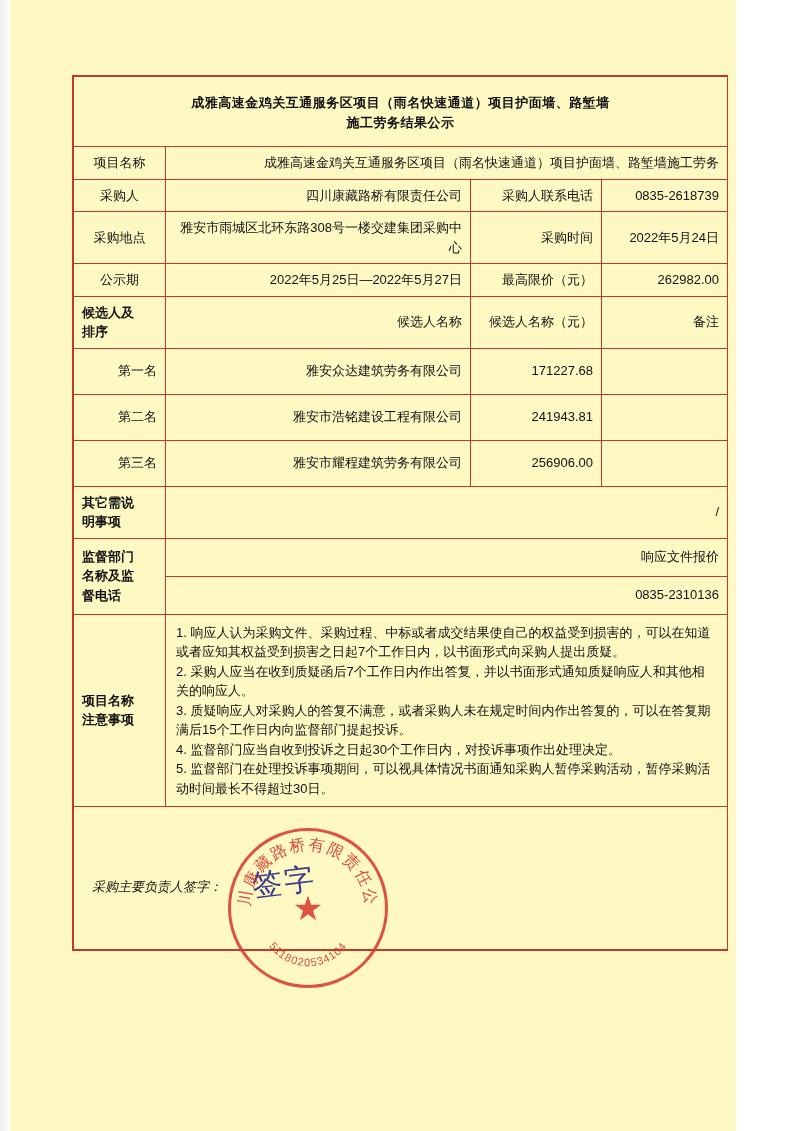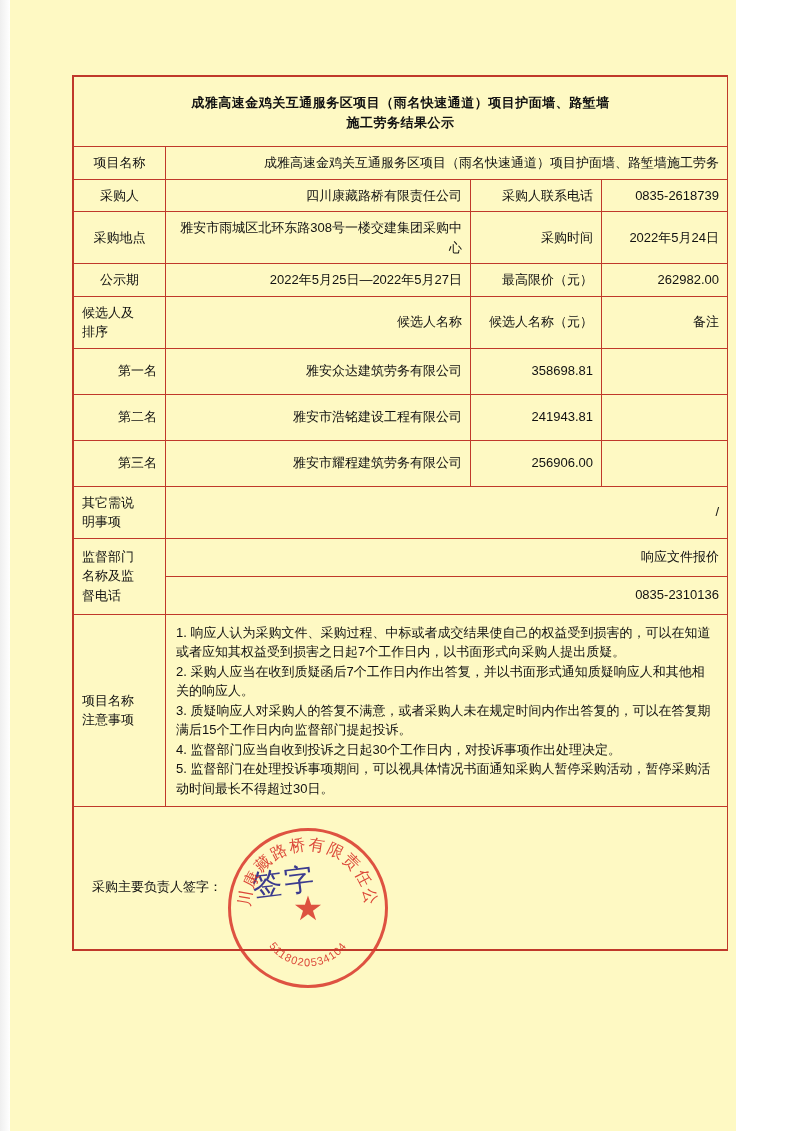--- a/index.html
+++ b/index.html
@@ -54,20 +54,21 @@
   .lbl {
     text-align: center;
     white-space: normal;
     font-size: 13px;
     margin-top: 20px;
   }
   .lbl-left {
     text-align: left;
     padding-left: 8px !important;
     font-size: 13px;
+    font-weight: bold;
   }
   .ctr { text-align: right; }
   .left { text-align: right; }
   .val { font-size: 13px; }
   .notes {
     text-align: left;
     font-size: 12.5px;
     line-height: 1.72;
     padding: 8px 10px !important;
   }
@@ -76,20 +77,21 @@
     text-indent: 0;
   }
   .sign-row td {
     height: 112px;
     vertical-align: top;
   }
   .sign-label {
     padding-top: 24px !important;
     padding-left: 18px !important;
     font-size: 13px;
+    font-style: italic;
   }
   
   .stamp {
     position: absolute;
     left: 228px;
     top: 828px;
     width: 160px;
     height: 160px;
     pointer-events: none;
   }
@@ -186,21 +188,21 @@
             <div>排序</div>
           </td>
           <td class="ctr val" colspan="2">候选人名称</td>
           <td class="ctr val">候选人名称（元）</td>
           <td class="ctr val">备注</td>
         </tr>
 
         <tr style="height:46px">
           <td class="ctr val">第一名</td>
           <td class="ctr val" colspan="2">雅安众达建筑劳务有限公司</td>
-          <td class="ctr val">358698.81</td>
+          <td class="ctr val">171227.68</td>
           <td class="ctr val"></td>
         </tr>
         <tr style="height:46px">
           <td class="ctr val">第二名</td>
           <td class="ctr val" colspan="2">雅安市浩铭建设工程有限公司</td>
           <td class="ctr val">241943.81</td>
           <td class="ctr val"></td>
         </tr>
         <tr style="height:46px">
           <td class="ctr val">第三名</td>

